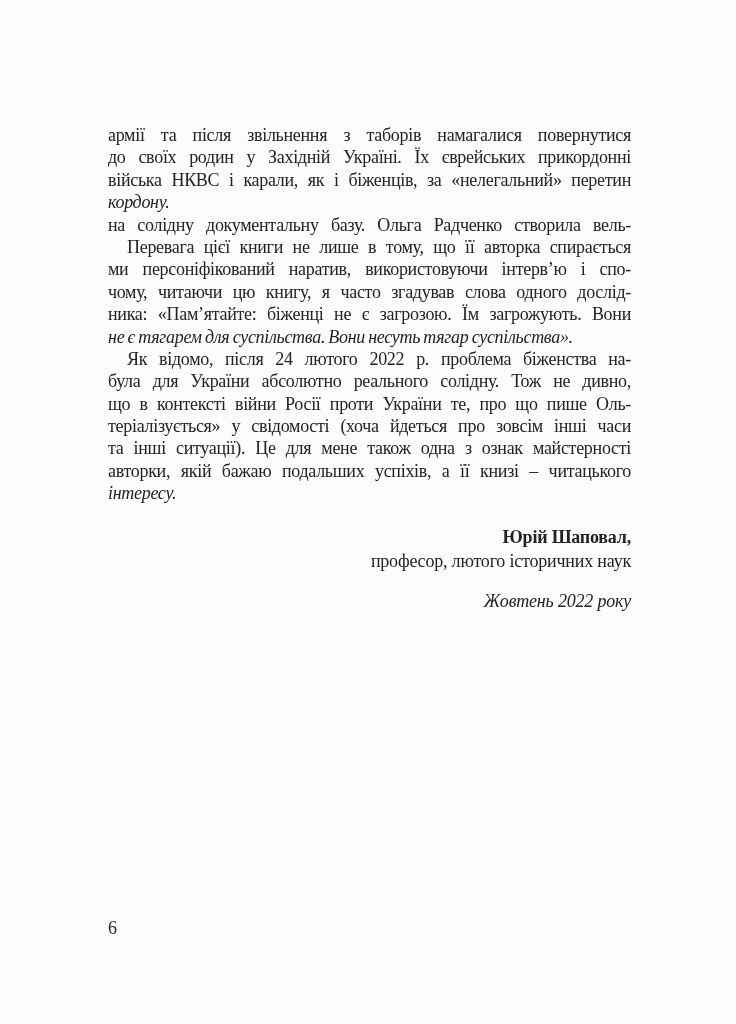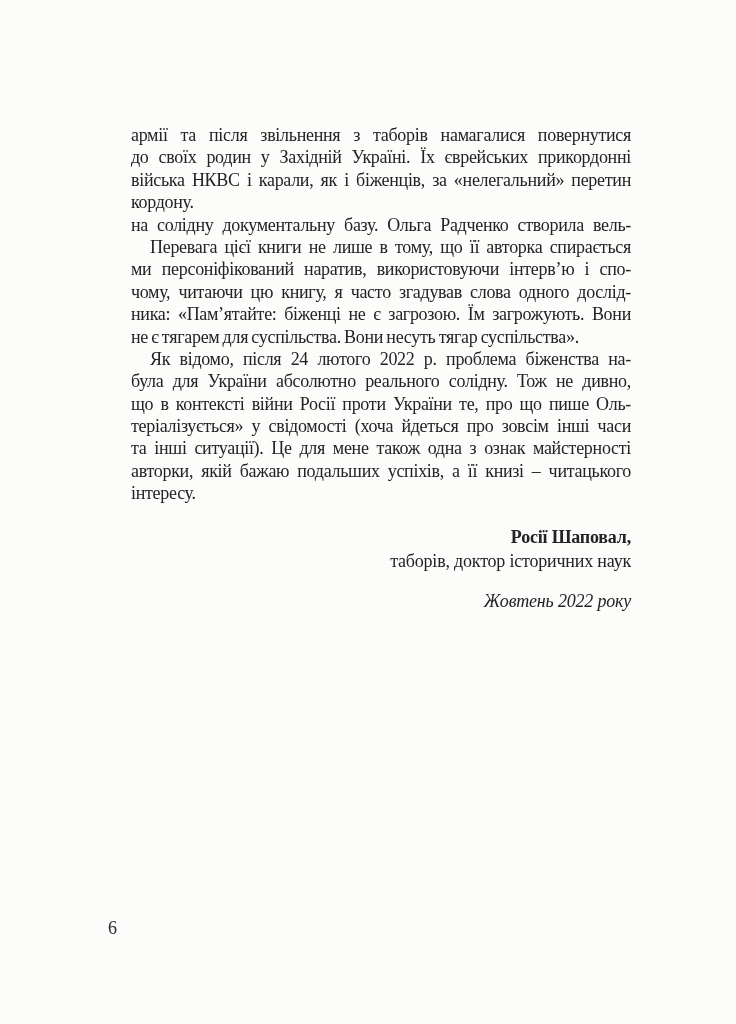--- a/index.html
+++ b/index.html
@@ -21,25 +21,25 @@
     letter-spacing: -0.3px;
     word-spacing: -1px;
   }
   .paragraph { margin: 0; padding: 0; }
   .line {
     height: 22.4px;
     line-height: 22.4px;
     text-align: justify;
     text-align-last: justify;
     overflow: hidden;
-    margin-left: 23px;
   }
   .line.last {
     text-align: left;
     text-align-last: left;
+    font-style: italic;
   }
   .line.indent { text-indent: 19px; }
   .signature {
     margin-top: 20px;
     text-align: right;
     font-size: 18px;
     line-height: 24px;
     letter-spacing: -0.2px;
     word-spacing: 0;
   }
@@ -80,21 +80,21 @@
           <div class="line">була для України абсолютно реального солідну. Тож не дивно,</div>
           <div class="line">що в контексті війни Росії проти України те, про що пише Оль-</div>
           <div class="line">теріалізується» у свідомості (хоча йдеться про зовсім інші часи</div>
           <div class="line">та інші ситуації). Це для мене також одна з ознак майстерності</div>
           <div class="line">авторки, якій бажаю подальших успіхів, а її книзі – читацького</div>
           <div class="line last">інтересу.</div>
         </div>
       </div>
 
     <div class="signature">
-      <div class="sig-name">Росії Шаповал,</div>
-      <div class="sig-title">таборів, доктор історичних наук</div>
+      <div class="sig-name">Юрій Шаповал,</div>
+      <div class="sig-title">професор, лютого історичних наук</div>
       <div class="sig-date">Жовтень 2022 року</div>
     </div>
   </div>
 
   <div class="page-number">6</div>
 
 </div>
 
 </body></html>

